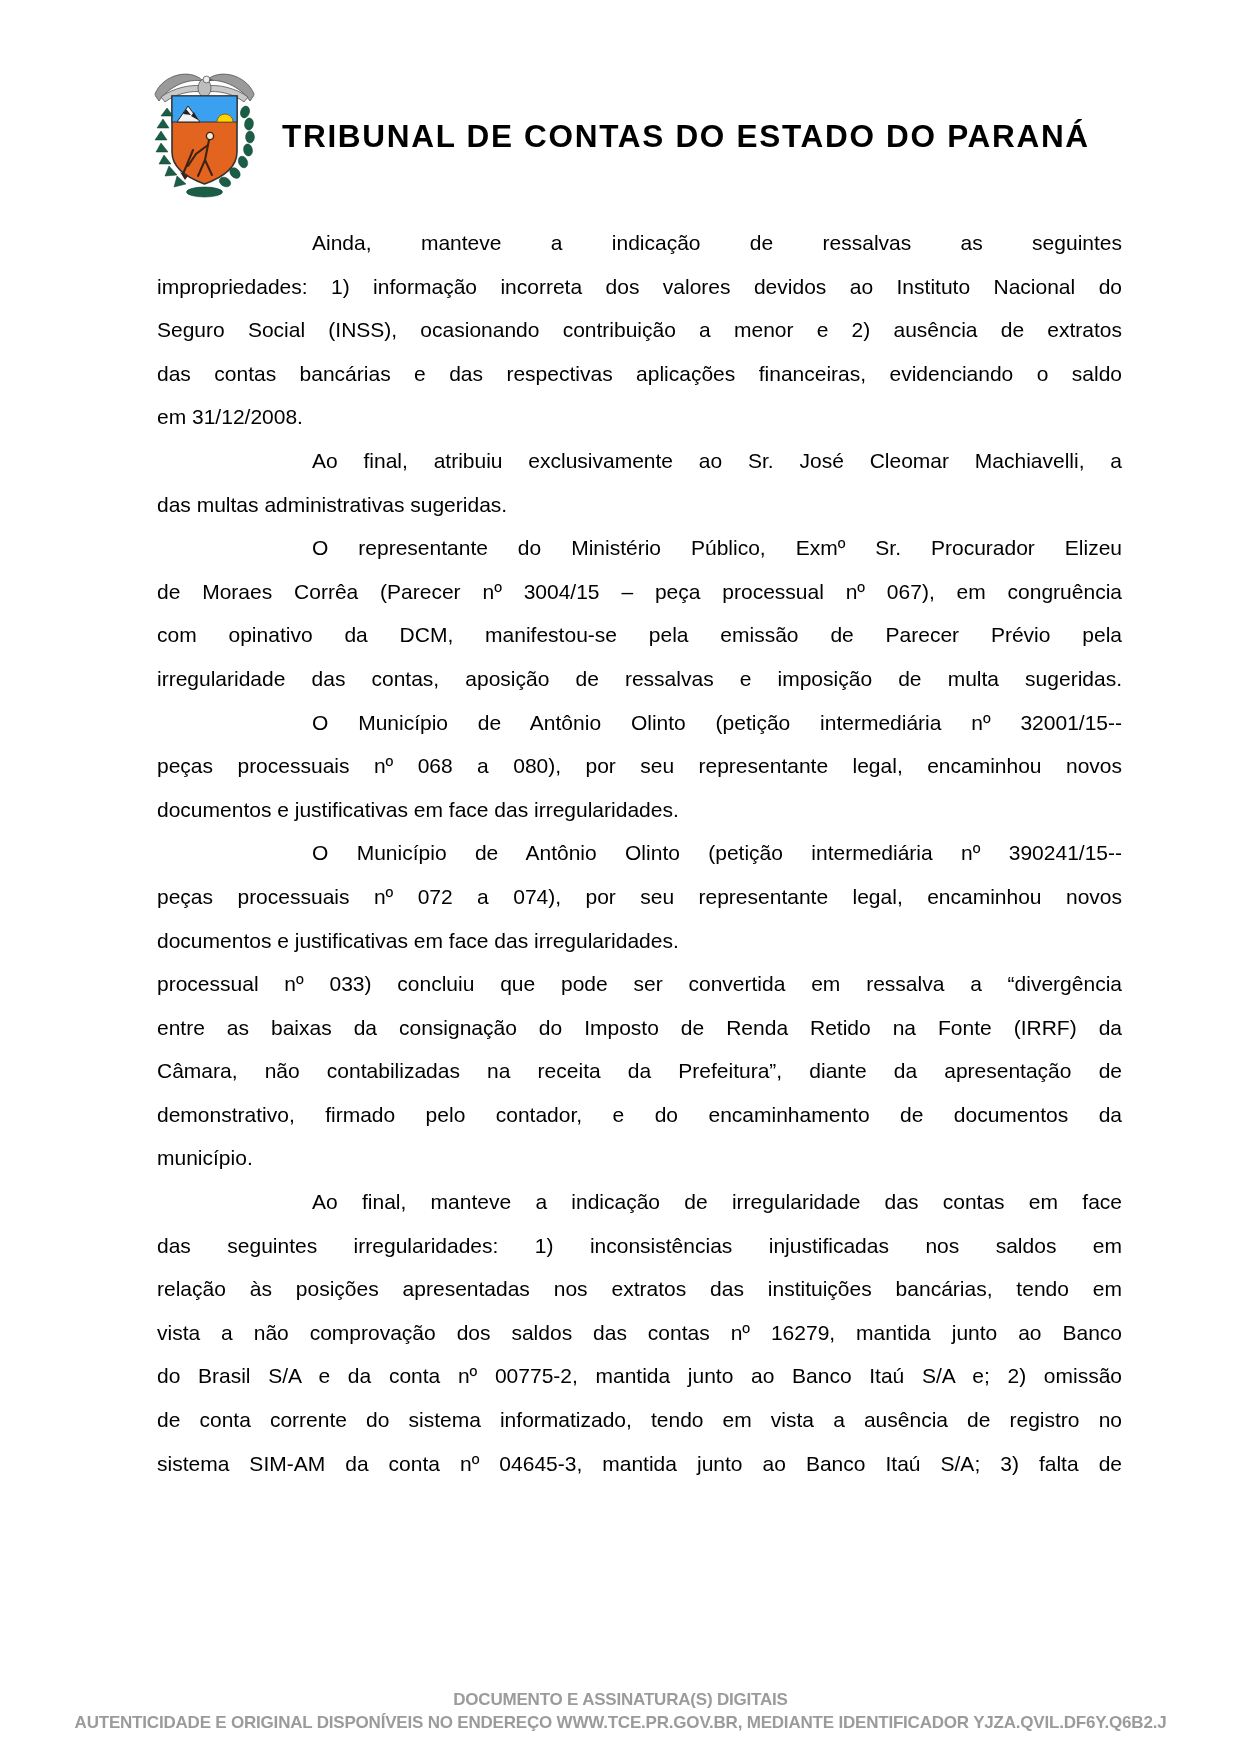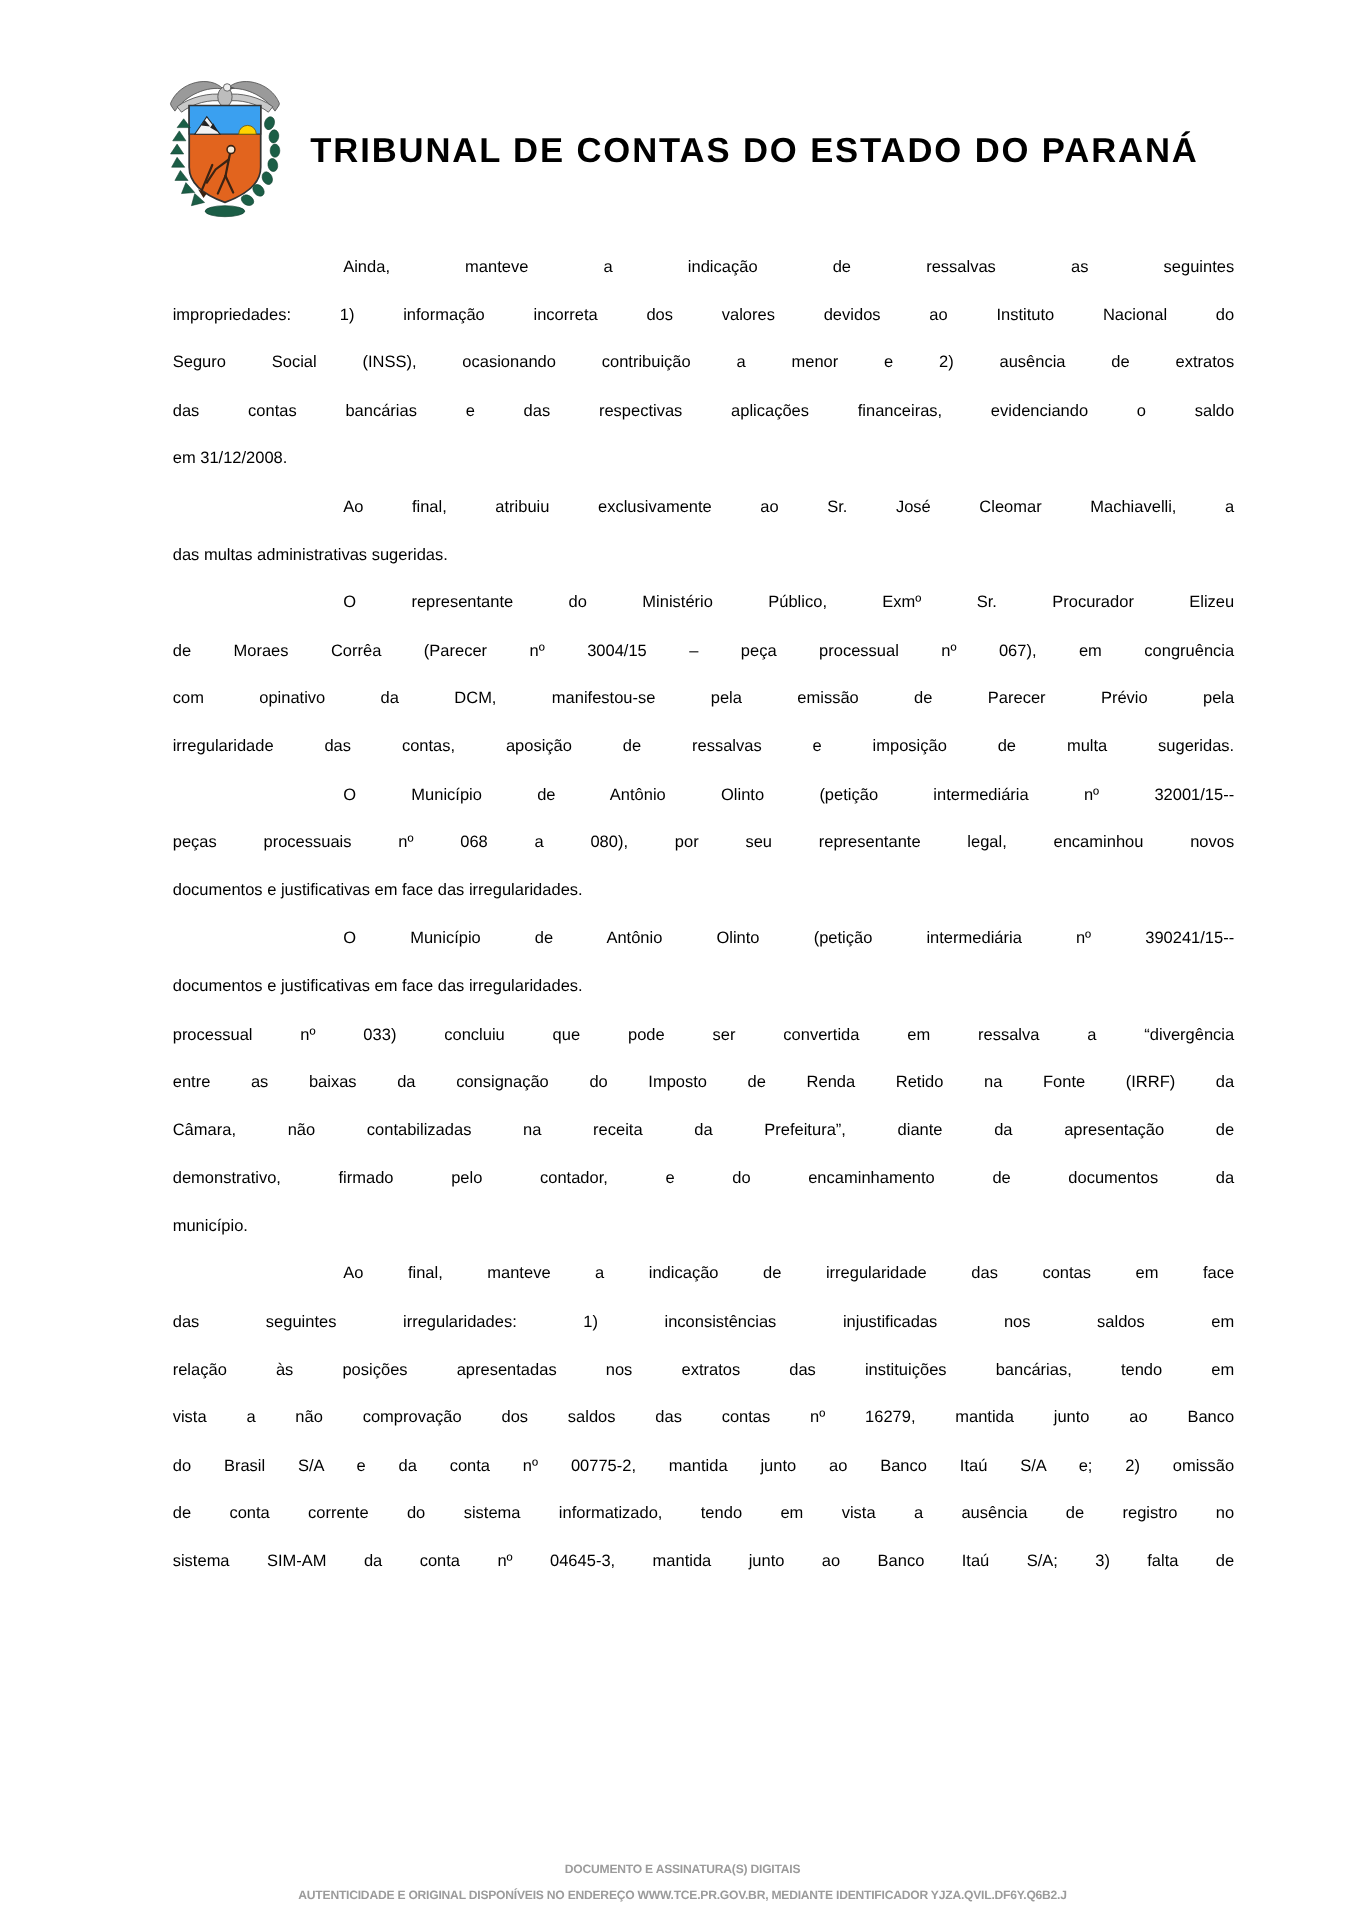--- a/index.html
+++ b/index.html
@@ -44,39 +44,39 @@
   }
   .doc-body{
     position:absolute;
     left:157px;
     top:221px;
     width:965px;
   }
   .line{
     height:43.6px;
     line-height:43.6px;
-    font-size:15px;
+    font-size:21px;
     color:var(--body-text);
   }
   .line.just{
     text-align:justify;
     text-align-last:justify;
   }
   .line.indent{
     padding-left:155px;
   }
   .doc-footer{
     position:absolute;
     left:0;
     top:1689px;
     width:1241px;
     text-align:center;
     font-weight:bold;
     color:var(--footer-gray);
-    font-size:11px;
+    font-size:17px;
     letter-spacing:-0.2px;
     line-height:22.5px;
   }
 </style>
 </head>
 <body>
 
 <div class="page">
 
   <div>
@@ -147,20 +147,21 @@
       <div class="line indent just">Ao final, atribuiu exclusivamente ao Sr. José Cleomar Machiavelli, a</div>
       <div class="line">das multas administrativas sugeridas.</div>
       <div class="line indent just">O representante do Ministério Público, Exmº Sr. Procurador Elizeu</div>
       <div class="line just">de Moraes Corrêa (Parecer nº 3004/15 – peça processual nº 067), em congruência</div>
       <div class="line just">com opinativo da DCM, manifestou-se pela emissão de Parecer Prévio pela</div>
       <div class="line just">irregularidade das contas, aposição de ressalvas e imposição de multa sugeridas.</div>
       <div class="line indent just">O Município de Antônio Olinto (petição intermediária nº 32001/15--</div>
       <div class="line just">peças processuais nº 068 a 080), por seu representante legal, encaminhou novos</div>
       <div class="line">documentos e justificativas em face das irregularidades.</div>
       <div class="line indent just">O Município de Antônio Olinto (petição intermediária nº 390241/15--</div>
+      <div class="line just">peças processuais nº 072 a 074), por seu representante legal, encaminhou novos</div>
       <div class="line">documentos e justificativas em face das irregularidades.</div>
       <div class="line just">processual nº 033) concluiu que pode ser convertida em ressalva a “divergência</div>
       <div class="line just">entre as baixas da consignação do Imposto de Renda Retido na Fonte (IRRF) da</div>
       <div class="line just">Câmara, não contabilizadas na receita da Prefeitura”, diante da apresentação de</div>
       <div class="line just">demonstrativo, firmado pelo contador, e do encaminhamento de documentos da</div>
       <div class="line">município.</div>
       <div class="line indent just">Ao final, manteve a indicação de irregularidade das contas em face</div>
       <div class="line just">das seguintes irregularidades: 1) inconsistências injustificadas nos saldos em</div>
       <div class="line just">relação às posições apresentadas nos extratos das instituições bancárias, tendo em</div>
       <div class="line just">vista a não comprovação dos saldos das contas nº 16279, mantida junto ao Banco</div>

